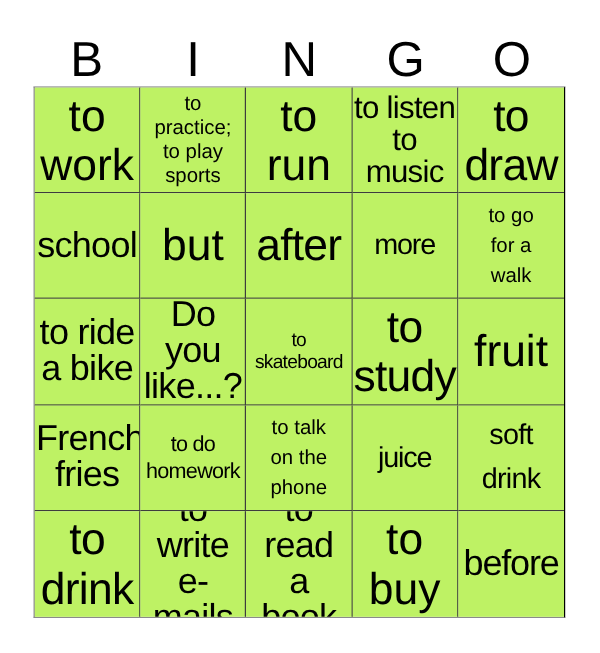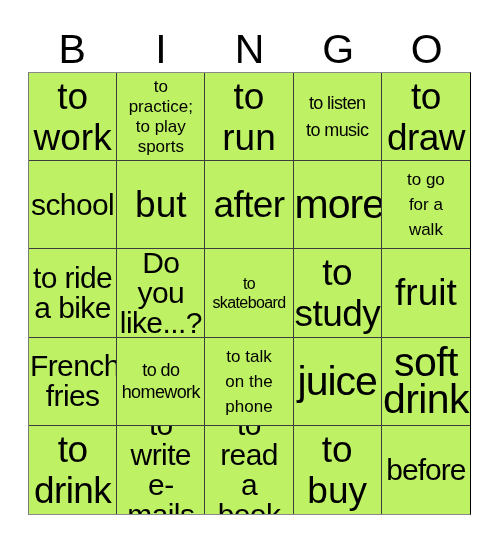--- a/index.html
+++ b/index.html
@@ -82,24 +82,24 @@
     display: block;
     width: 100%;
     text-align: center;
     color: #000000;
     white-space: pre-line;
     word-break: normal;
   }
 
   
   .sz-xl   { font-size: 37px; line-height: 41px; }
-  .sz-lg   { font-size: 41px; line-height: 37px; }
+  .sz-lg   { font-size: 24px; line-height: 37px; }
   .sz-md   { font-size: 30px; line-height: 34px; }
   .sz-smd  { font-size: 30px; line-height: 30px; }
-  .sz-sm   { font-size: 18px; line-height: 27px; }
+  .sz-sm   { font-size: 26px; line-height: 27px; }
   .sz-xs   { font-size: 17px; line-height: 25px; }
   .sz-xxs  { font-size: 18px; line-height: 22px; }
   .sz-tiny { font-size: 17px; line-height: 20px; }
   .sz-micro{ font-size: 16px; line-height: 19px; }
 
   .tight { letter-spacing: -0.6px; }
   .tighter { letter-spacing: -1px; }
 </style>
 </head>
 <body>

